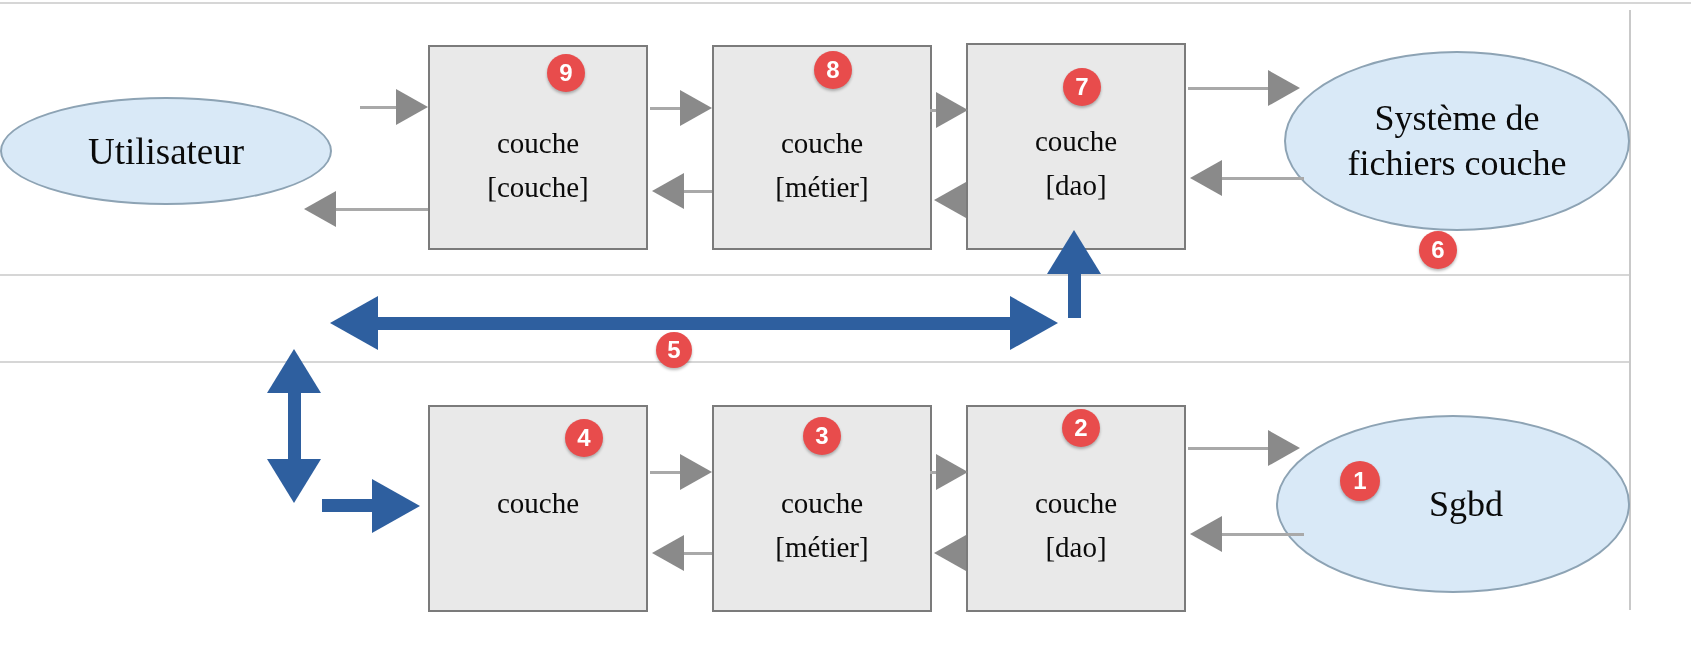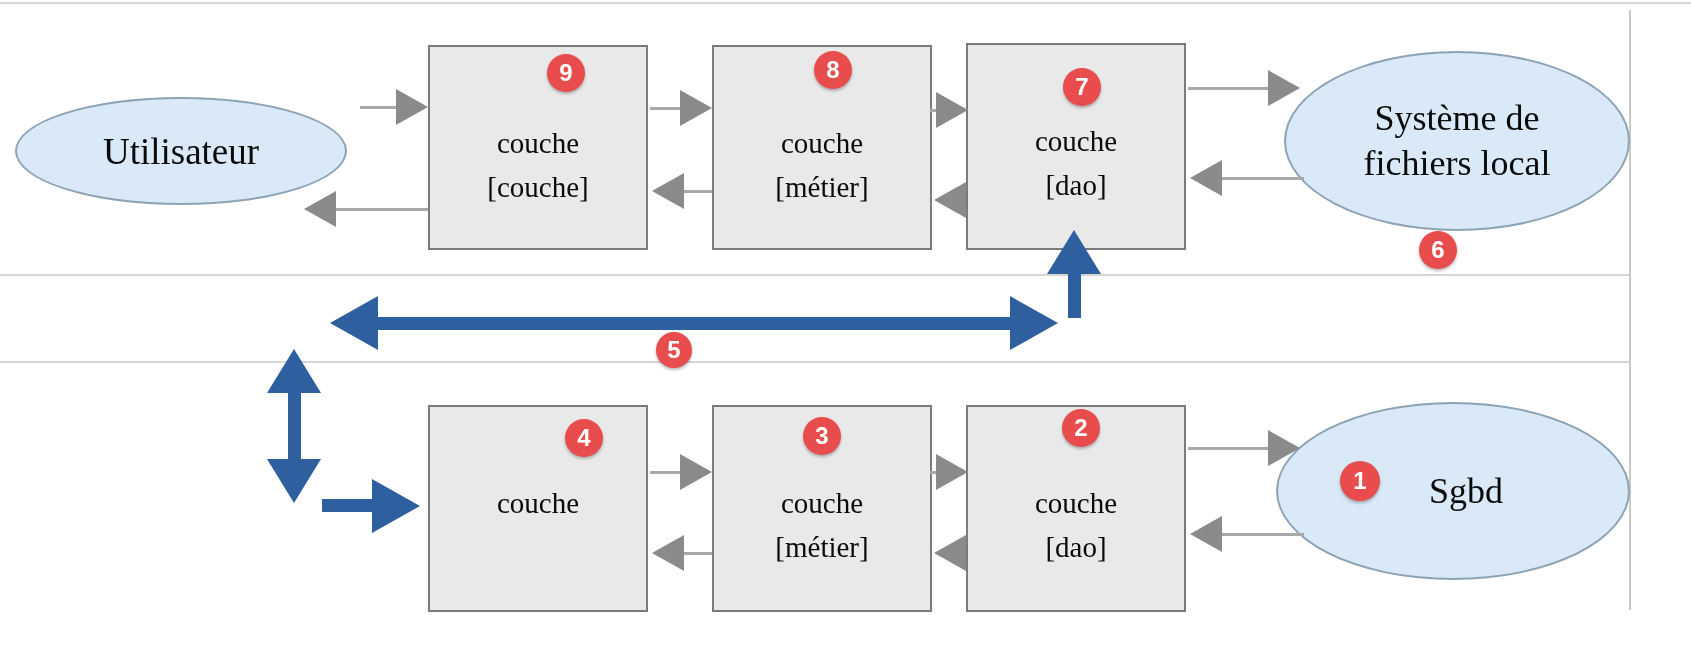--- a/index.html
+++ b/index.html
@@ -55,32 +55,32 @@
 </head>
 <body>
 
 <div class="canvas">
 
   <div class="hline" style="left:0;top:2px;width:1691px;"></div>
   <div class="hline" style="left:0;top:274px;width:1630px;"></div>
   <div class="hline" style="left:0;top:361px;width:1630px;"></div>
   <div class="vline" style="left:1629px;top:10px;height:600px;"></div>
 
-  <div class="ell" style="left:15px;top:97px;width:332px;height:108px;font-size:37px;text-align:right;">
+  <div class="ell" style="left:0;top:97px;width:332px;height:108px;font-size:37px;text-align:right;">
     <div class="lbl">Utilisateur</div>
   </div>
 
   <div class="ell" style="left:1284px;top:51px;width:346px;height:180px;">
     <div class="lbl">
       <span>Système de</span>
-      <span>fichiers local</span>
+      <span>fichiers couche</span>
     </div>
   </div>
 
-  <div class="ell" style="left:1276px;top:402px;width:354px;height:178px;">
+  <div class="ell" style="left:1276px;top:415px;width:354px;height:178px;">
     <div class="lbl" style="margin-left:26px;">
       <span>Sgbd</span>
     </div>
   </div>
 
   <div class="lbox" style="left:428px;top:45px;">
     <div class="lbl">
       <span>couche</span>
       <span>[couche]</span>
     </div>

